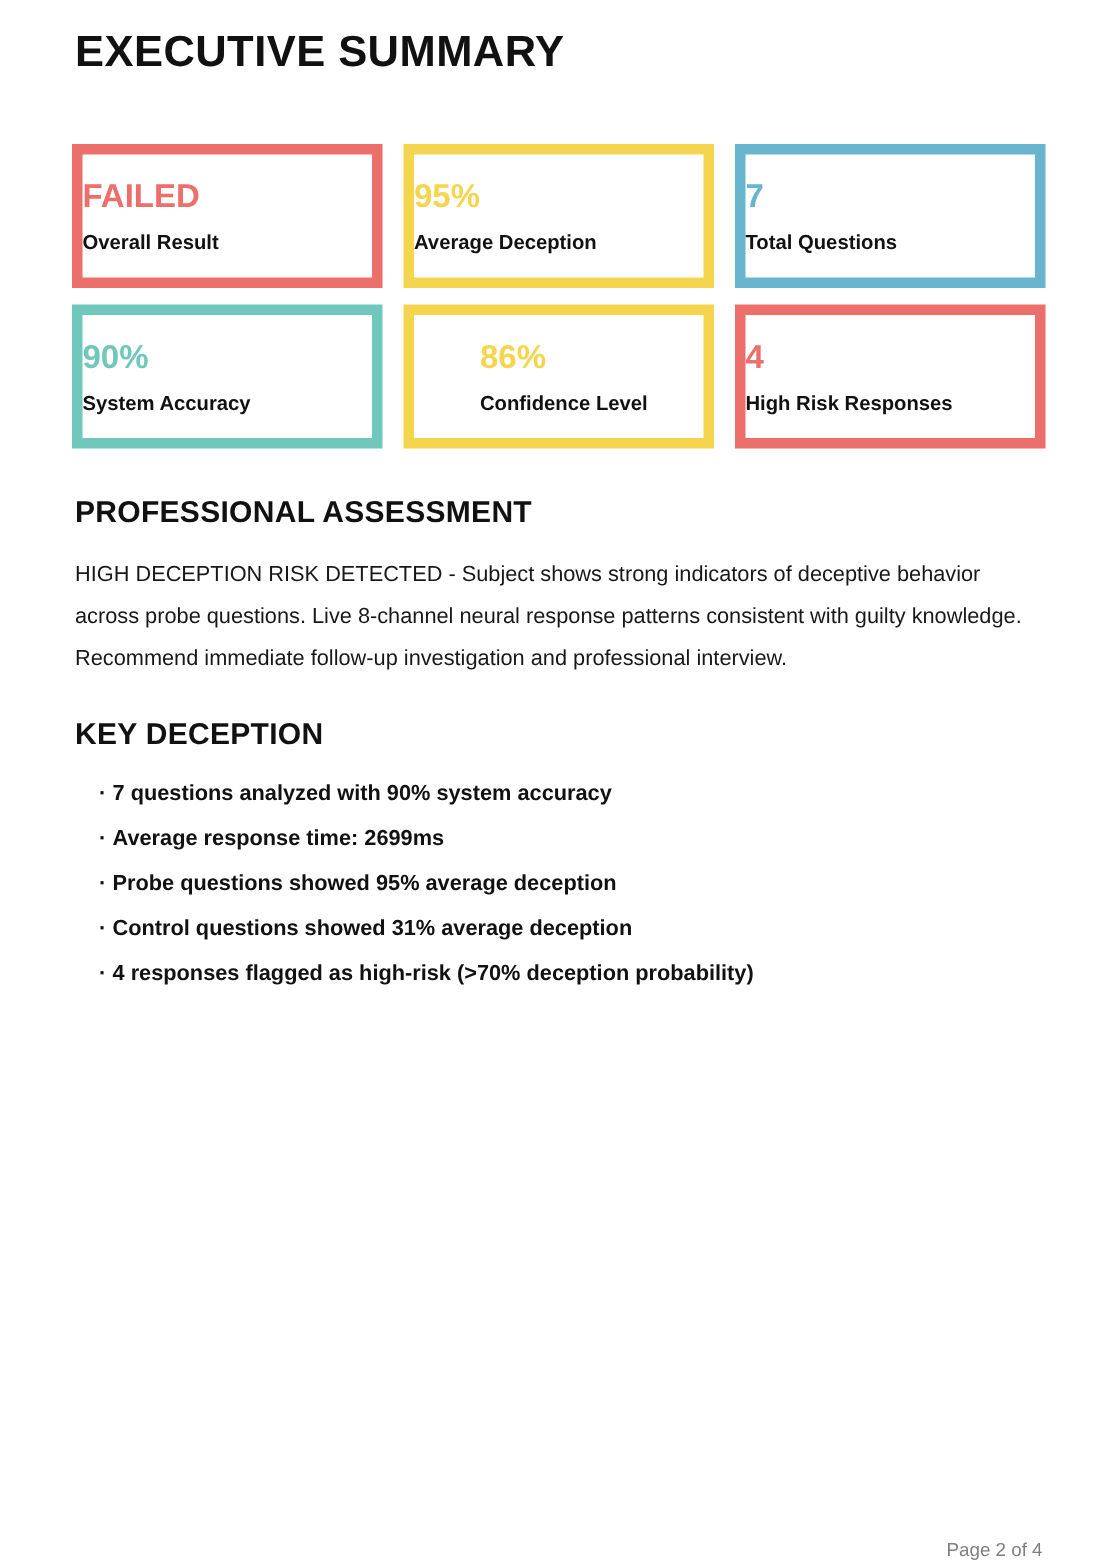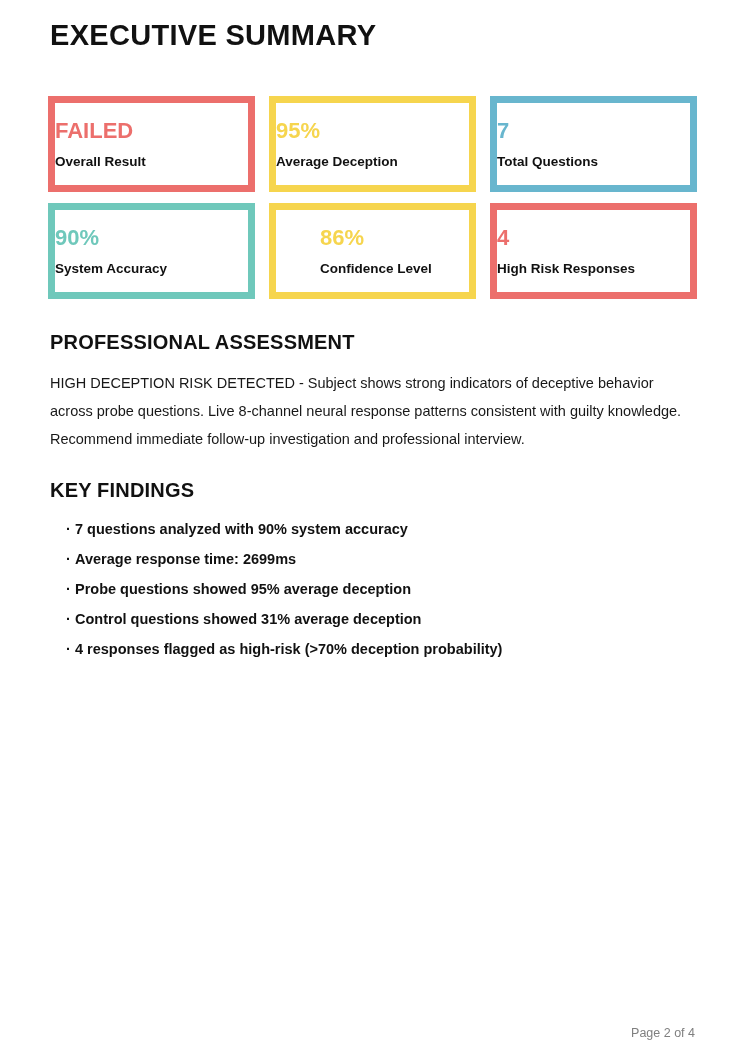--- a/index.html
+++ b/index.html
@@ -139,21 +139,21 @@
     <div class="metric-card" style="border-color: rgb(236, 111, 108);">
       <div class="card-value" style="color: rgb(236, 111, 108);">4</div>
       <div class="card-label">High Risk Responses</div>
     </div>
 
   </div>
 
   <h2 class="section-heading assessment-heading">PROFESSIONAL ASSESSMENT</h2>
   <p class="assessment-body">HIGH DECEPTION RISK DETECTED - Subject shows strong indicators of deceptive behavior across probe questions. Live 8-channel neural response patterns consistent with guilty knowledge. Recommend immediate follow-up investigation and professional interview.</p>
 
-  <h2 class="section-heading findings-heading">KEY FINDINGS</h2>
+  <h2 class="section-heading findings-heading">KEY DECEPTION</h2>
   <ul class="findings-list">
     <li>7 questions analyzed with 90% system accuracy</li>
     <li>Average response time: 2699ms</li>
     <li>Probe questions showed 95% average deception</li>
     <li>Control questions showed 31% average deception</li>
     <li>4 responses flagged as high-risk (&gt;70% deception probability)</li>
   </ul>
 
   <div class="page-footer">Page 2 of 4</div>
 

